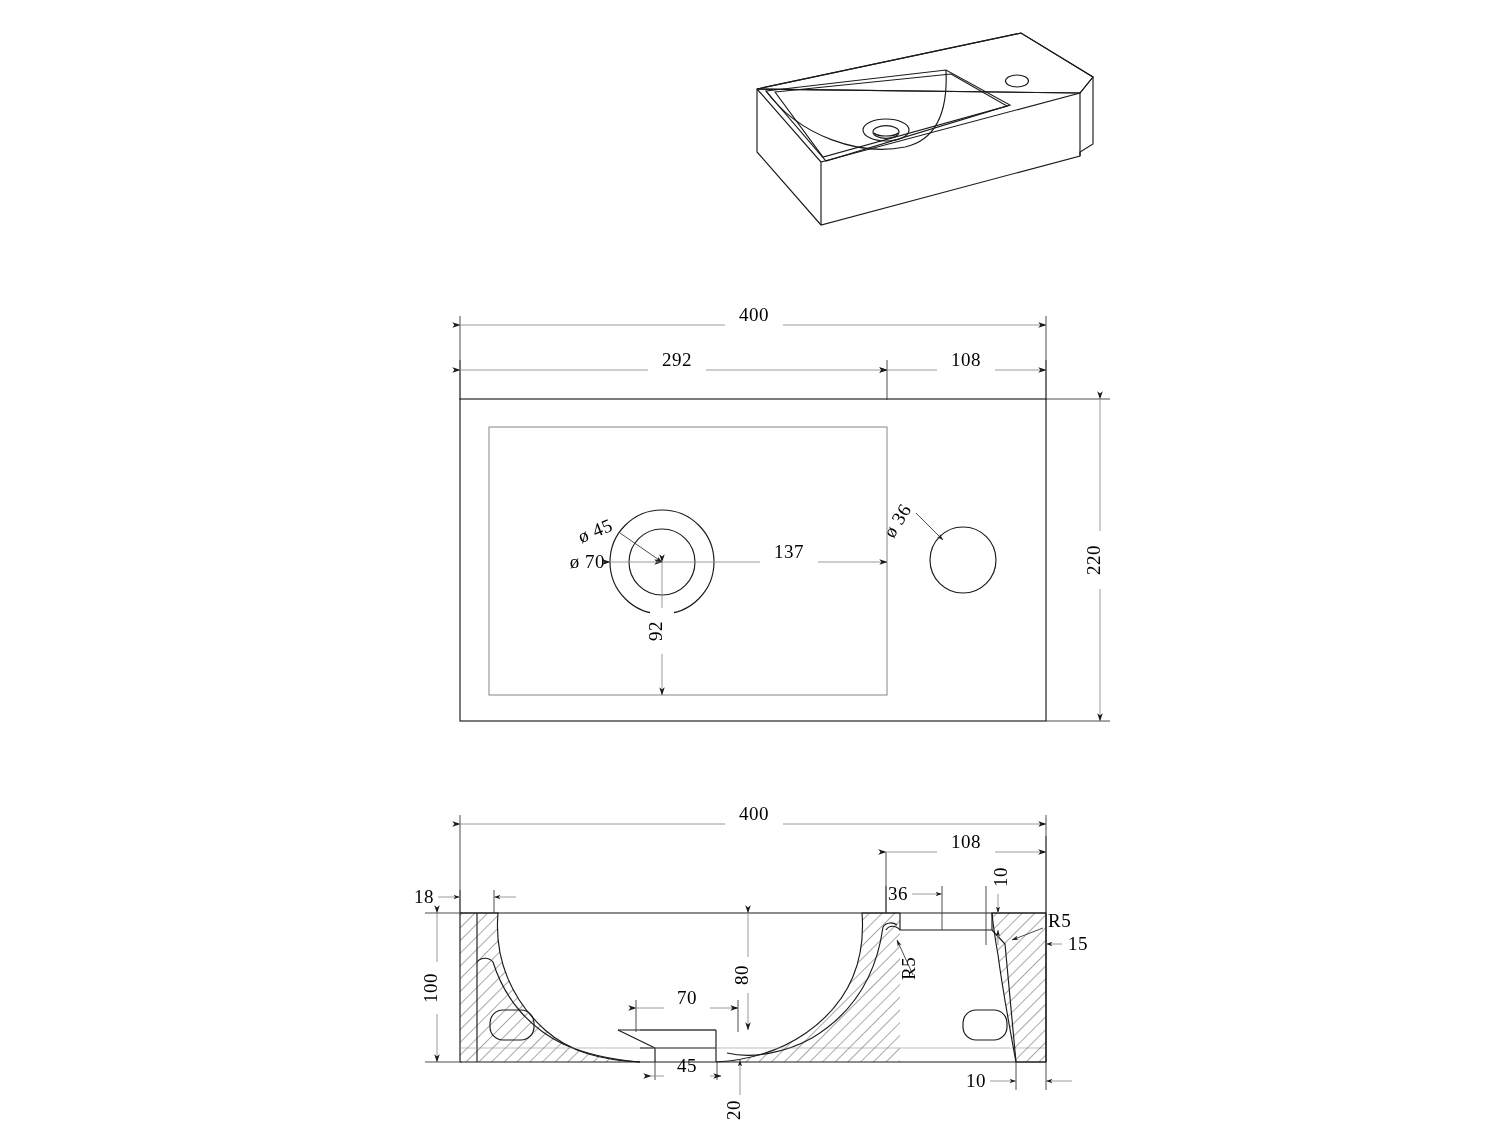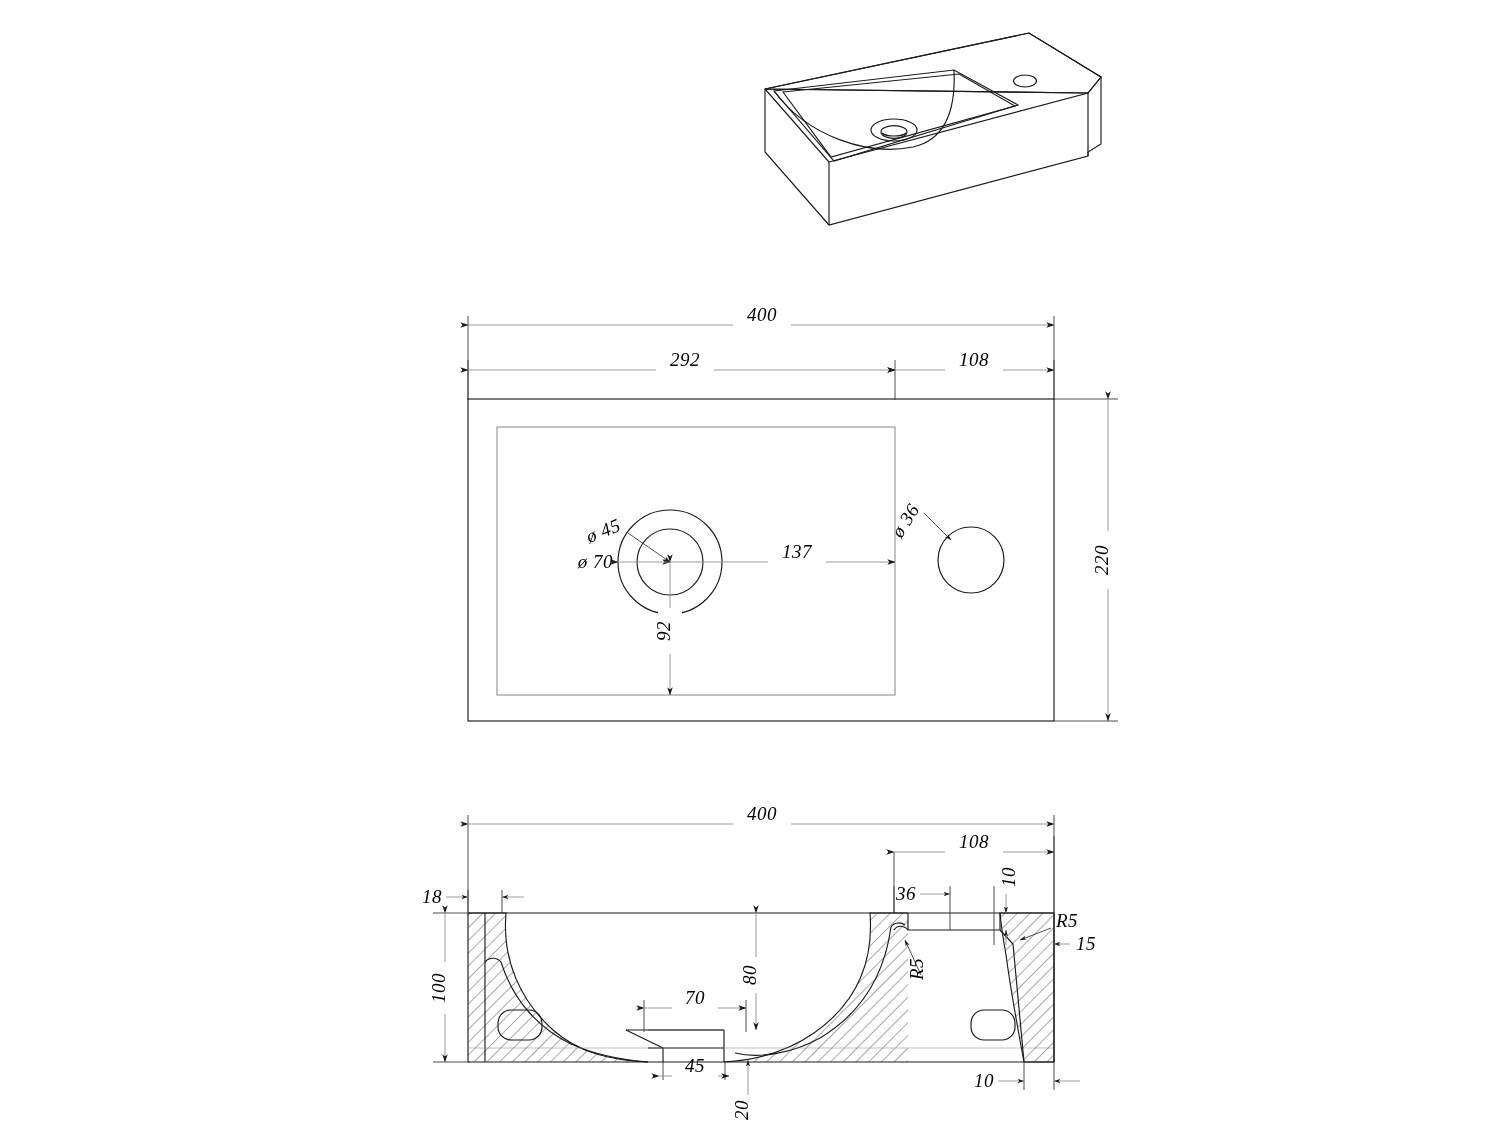--- a/index.html
+++ b/index.html
@@ -10,24 +10,23 @@
   }
   body {
     width: 1500px;
     height: 1125px;
     font-family: "Liberation Serif", "DejaVu Serif", serif;
     overflow: hidden;
     position: relative;
   }
   #drawing-root {
     position: absolute;
-    left: 8px; top: 0;
+    left: 0; top: 0;
     width: 1248px;
     height: 1125px;
-    font-style: italic;
   }
   svg { display: block; }
   .dimtext {
     font-family: "Liberation Serif", "DejaVu Serif", serif;
     font-size: 19px;
     fill: #000000;
     letter-spacing: 0.5px;
   }
   .ln   { stroke: #1a1a1a; stroke-width: 1.15; fill: none; }
   .ln-l { stroke: #8c8c8c; stroke-width: 1.05; fill: none; }

